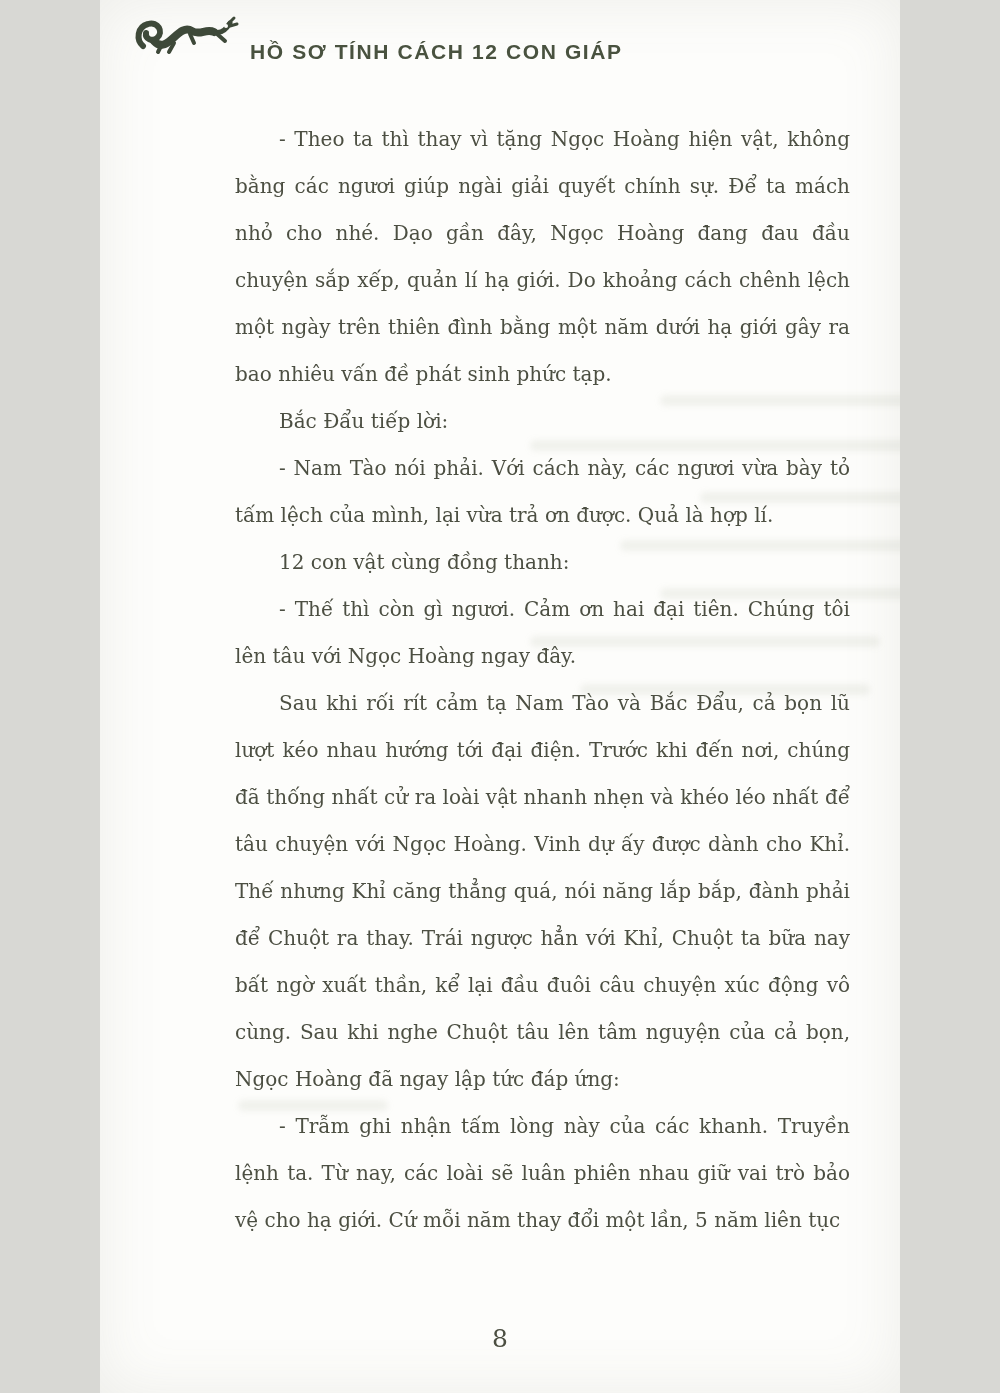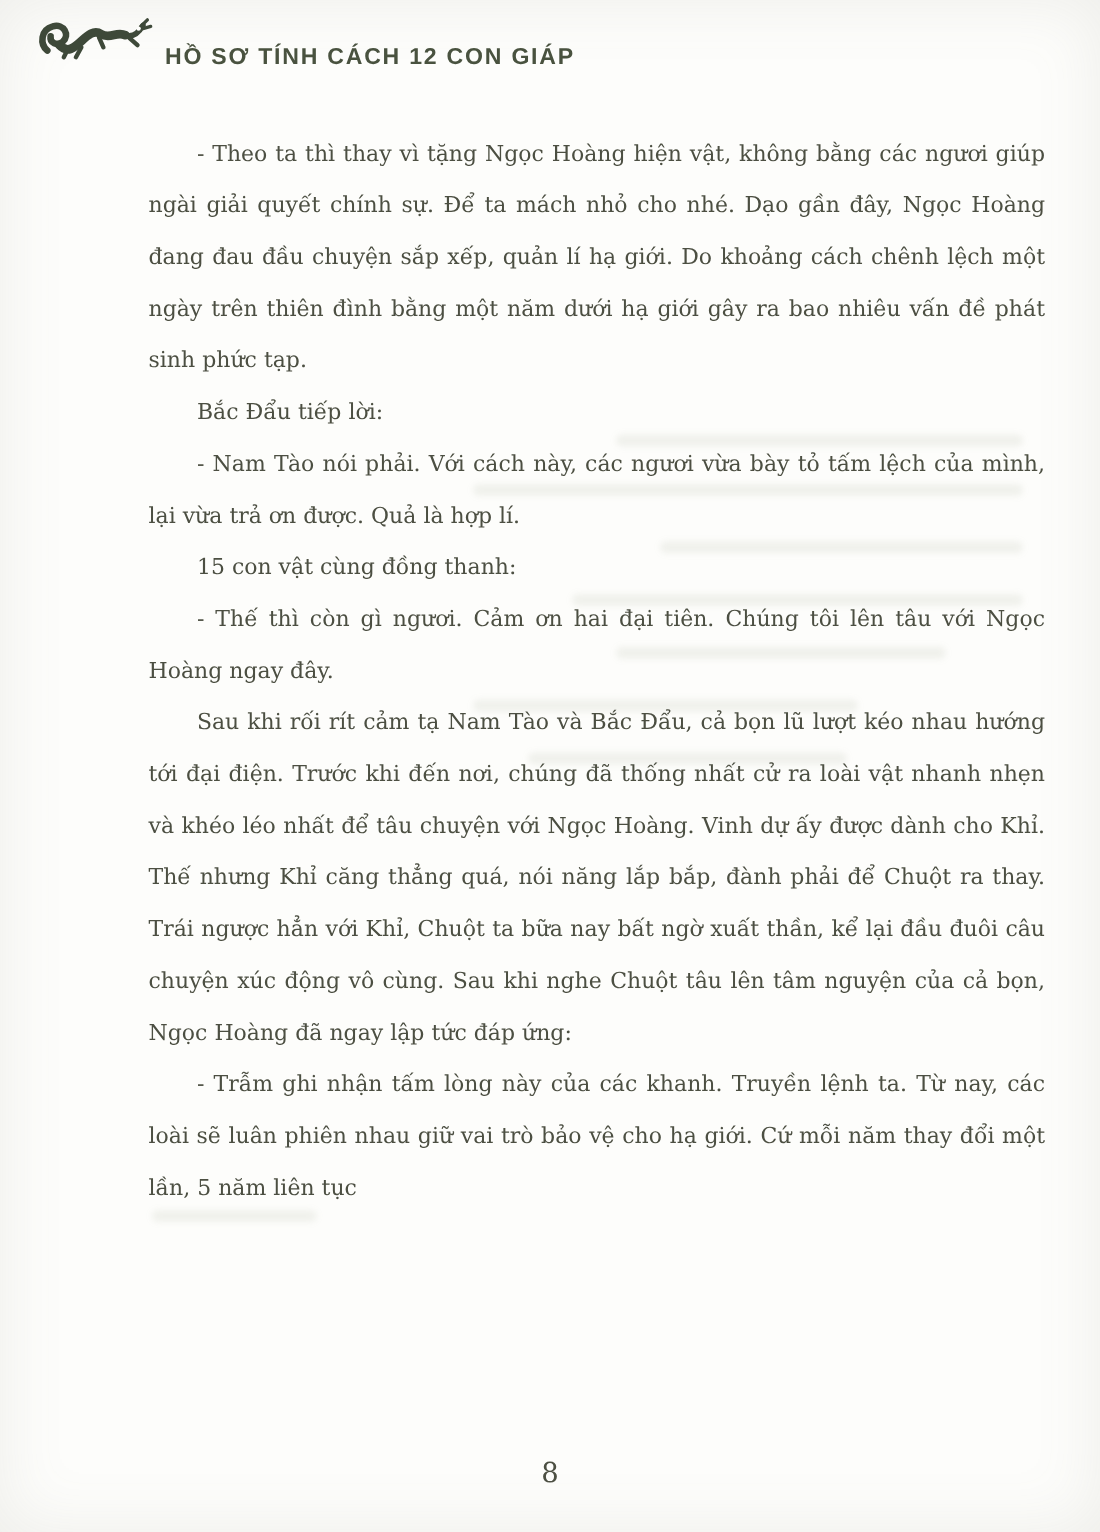--- a/index.html
+++ b/index.html
@@ -3,21 +3,21 @@
 <meta charset="utf-8">
 <style>
   html, body {
     margin: 0;
     padding: 0;
     background: #d8d8d4;
     font-family: "DejaVu Serif", serif;
   }
   .page {
     position: relative;
-    width: 1000px;
+    width: 800px;
     height: 1393px;
     margin: 0 auto;
     background: #fdfdfb;
     box-shadow: inset 0 0 60px rgba(120,120,110,0.12);
     overflow: hidden;
   }
   .header {
     position: absolute;
     top: 10px;
     left: 28px;
@@ -117,21 +117,21 @@
   <div class="bleed b4"></div>
   <div class="bleed b5"></div>
   <div class="bleed b6"></div>
   <div class="bleed b7"></div>
   <div class="bleed b8"></div>
 
   <div class="content">
     <p>- Theo ta thì thay vì tặng Ngọc Hoàng hiện vật, không bằng các ngươi giúp ngài giải quyết chính sự. Để ta mách nhỏ cho nhé. Dạo gần đây, Ngọc Hoàng đang đau đầu chuyện sắp xếp, quản lí hạ giới. Do khoảng cách chênh lệch một ngày trên thiên đình bằng một năm dưới hạ giới gây ra bao nhiêu vấn đề phát sinh phức tạp.</p>
     <p>Bắc Đẩu tiếp lời:</p>
     <p>- Nam Tào nói phải. Với cách này, các ngươi vừa bày tỏ tấm lệch của mình, lại vừa trả ơn được. Quả là hợp lí.</p>
-    <p>15 con vật cùng đồng thanh:</p>
+    <p>12 con vật cùng đồng thanh:</p>
     <p>- Thế thì còn gì ngươi. Cảm ơn hai đại tiên. Chúng tôi lên tâu với Ngọc Hoàng ngay đây.</p>
     <p>Sau khi rối rít cảm tạ Nam Tào và Bắc Đẩu, cả bọn lũ lượt kéo nhau hướng tới đại điện. Trước khi đến nơi, chúng đã thống nhất cử ra loài vật nhanh nhẹn và khéo léo nhất để tâu chuyện với Ngọc Hoàng. Vinh dự ấy được dành cho Khỉ. Thế nhưng Khỉ căng thẳng quá, nói năng lắp bắp, đành phải để Chuột ra thay. Trái ngược hẳn với Khỉ, Chuột ta bữa nay bất ngờ xuất thần, kể lại đầu đuôi câu chuyện xúc động vô cùng. Sau khi nghe Chuột tâu lên tâm nguyện của cả bọn, Ngọc Hoàng đã ngay lập tức đáp ứng:</p>
     <p>- Trẫm ghi nhận tấm lòng này của các khanh. Truyền lệnh ta. Từ nay, các loài sẽ luân phiên nhau giữ vai trò bảo vệ cho hạ giới. Cứ mỗi năm thay đổi một lần, 5 năm liên tục</p>
   </div>
 
   <div class="page-number">8</div>
 
 </div>
 
 </body></html>

